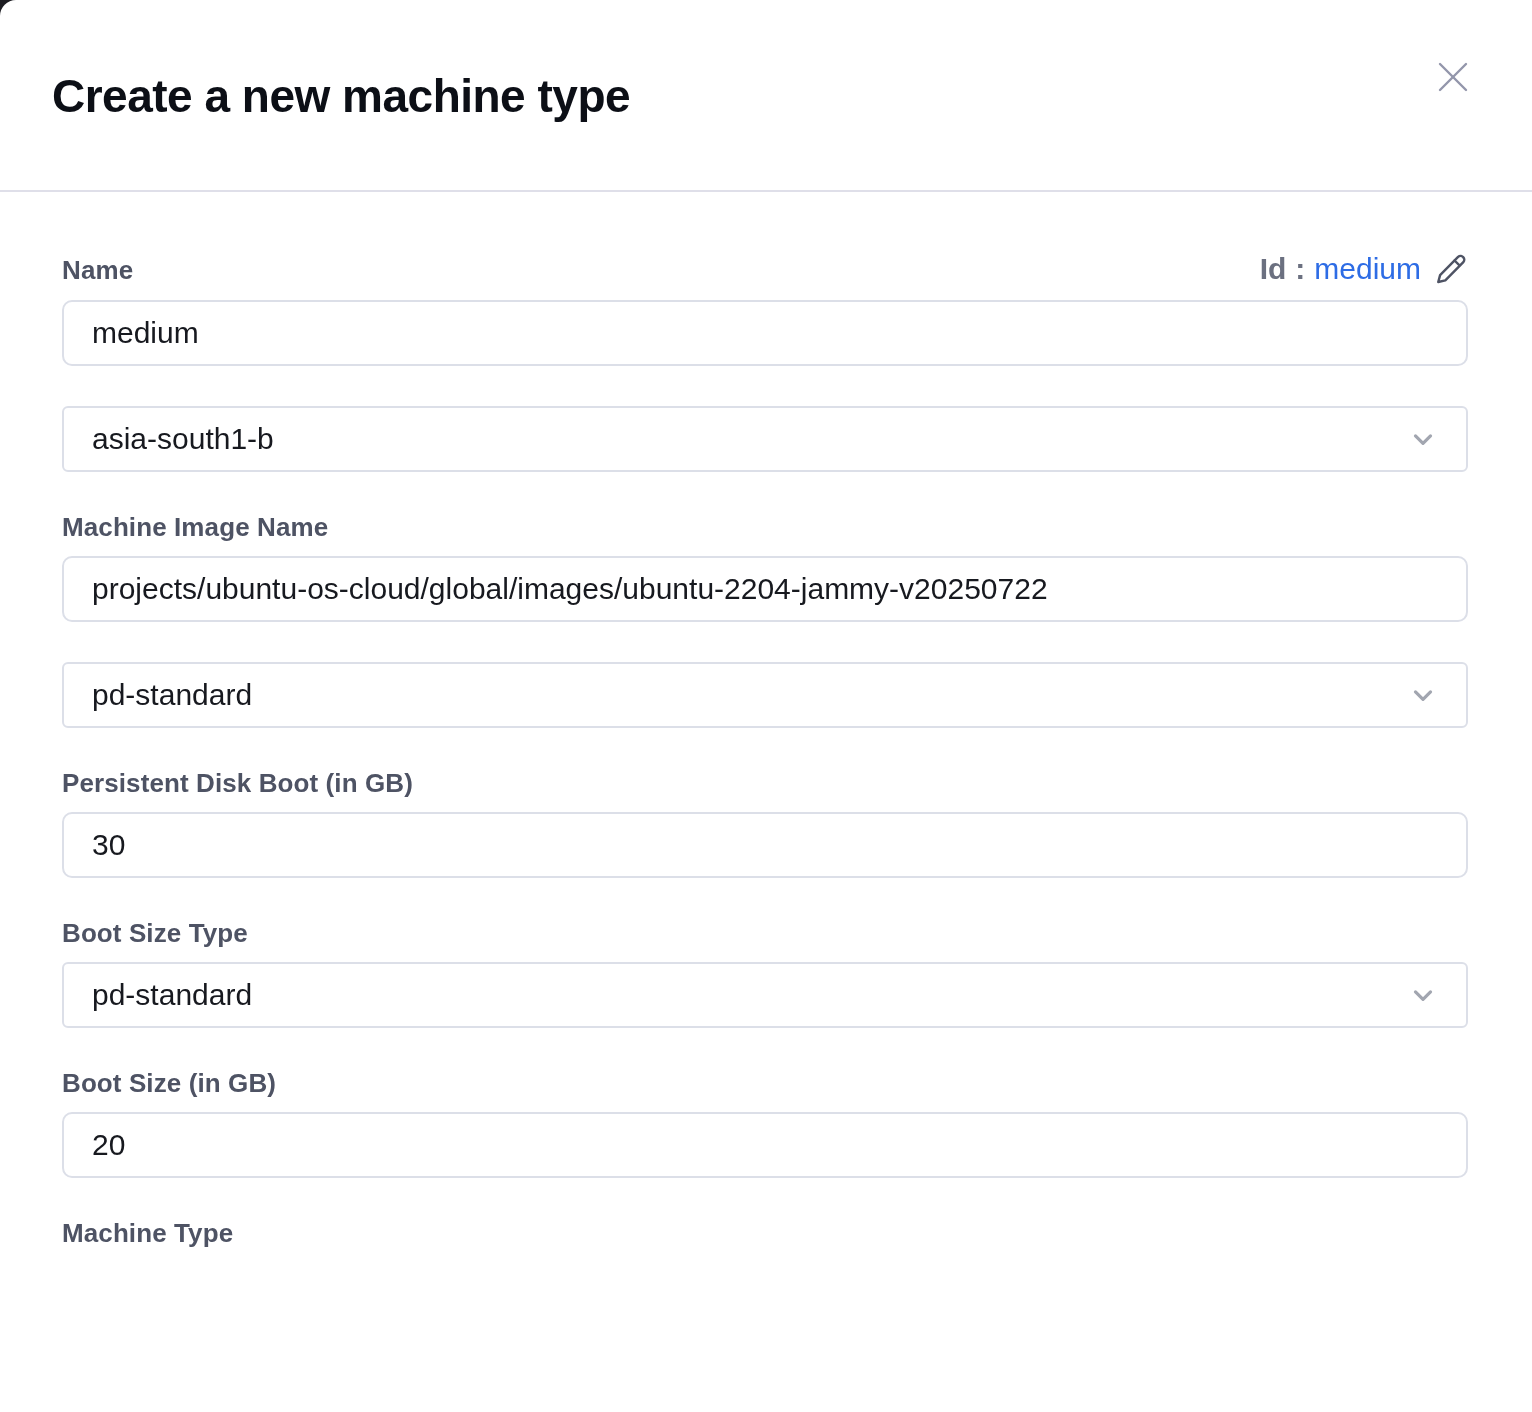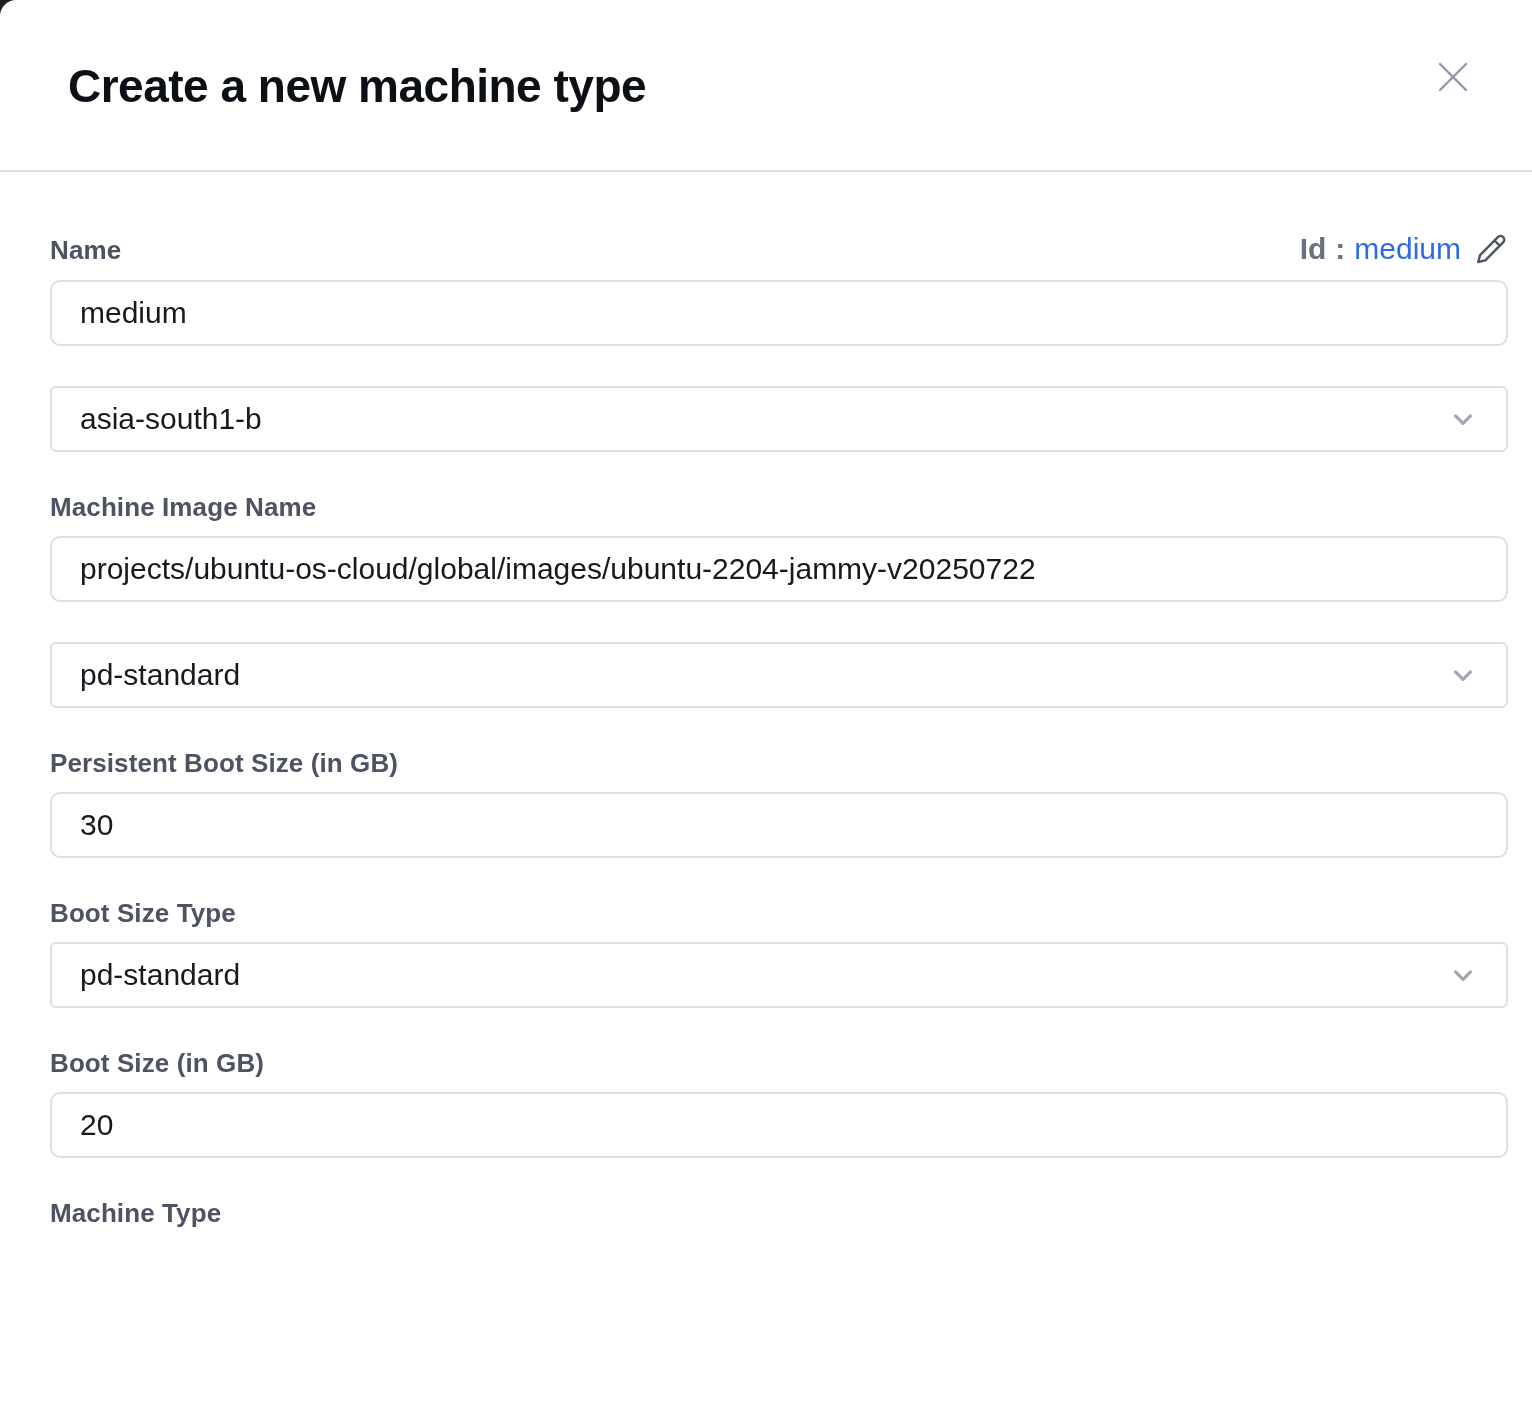--- a/index.html
+++ b/index.html
@@ -21,22 +21,22 @@
   .corner-wedge::after {
     content: ""; position: absolute; inset: 0;
     background: #ffffff;
     border-top-left-radius: 16px;
   }
 
   .modal { position: relative; z-index: 1; width: 100%; height: 100%; }
 
   .modal-header {
     position: relative;
-    height: 172px;
-    padding: 0 68px;
+    height: 192px;
+    padding: 0 52px;
     display: flex;
     align-items: center;
     border-bottom: 2px solid #dfdfe9;
   }
   .modal-title {
     font-size: 46px;
     font-weight: 700;
     letter-spacing: -0.5px;
     color: #0c0f16;
     padding-top: 2px;
@@ -46,21 +46,21 @@
     top: 54px; right: 56px;
     width: 46px; height: 46px;
     background: transparent;
     border: none;
     cursor: pointer;
     display: flex; align-items: center; justify-content: center;
     color: #9396ab;
   }
   .close-btn svg { display: block; }
 
-  .modal-body { padding: 60px 24px 0 50px; }
+  .modal-body { padding: 60px 64px 0 50px; margin-left: 12px; }
 
   .field { margin-bottom: 40px; }
 
   .label-row {
     display: flex;
     align-items: baseline;
     justify-content: space-between;
     margin-bottom: 14px;
     min-height: 30px;
   }
@@ -188,21 +188,21 @@
       <span class="chevron">
         <svg width="30" height="30" viewBox="0 0 24 24" fill="none" stroke="currentColor" stroke-width="2.6" stroke-linecap="round" stroke-linejoin="round">
           <polyline points="6 9.5 12 15.5 18 9.5"></polyline>
         </svg>
       </span>
     </div>
   </section>
 
   <section class="field">
     <div class="label-row">
-      <span class="field-label">Persistent Boot Size (in GB)</span>
+      <span class="field-label">Persistent Disk Boot (in GB)</span>
     </div>
     <div class="control">
       <input type="text" value="30" style="">
 
     </div>
   </section>
 
   <section class="field">
     <div class="label-row">
       <span class="field-label">Boot Size Type</span>

